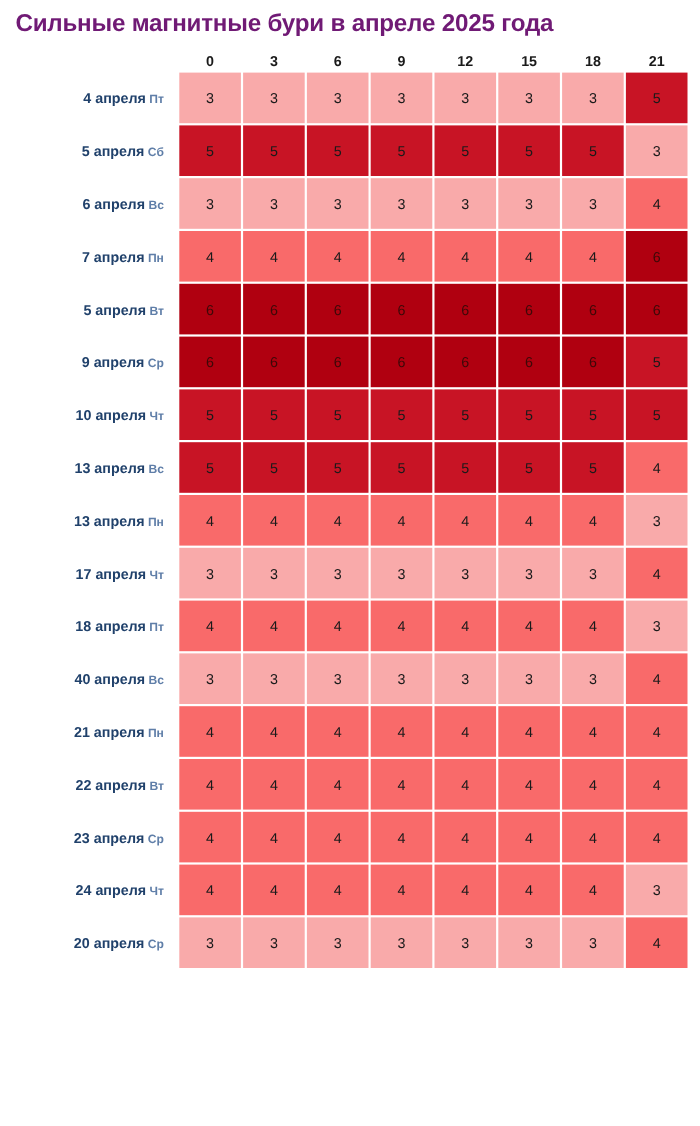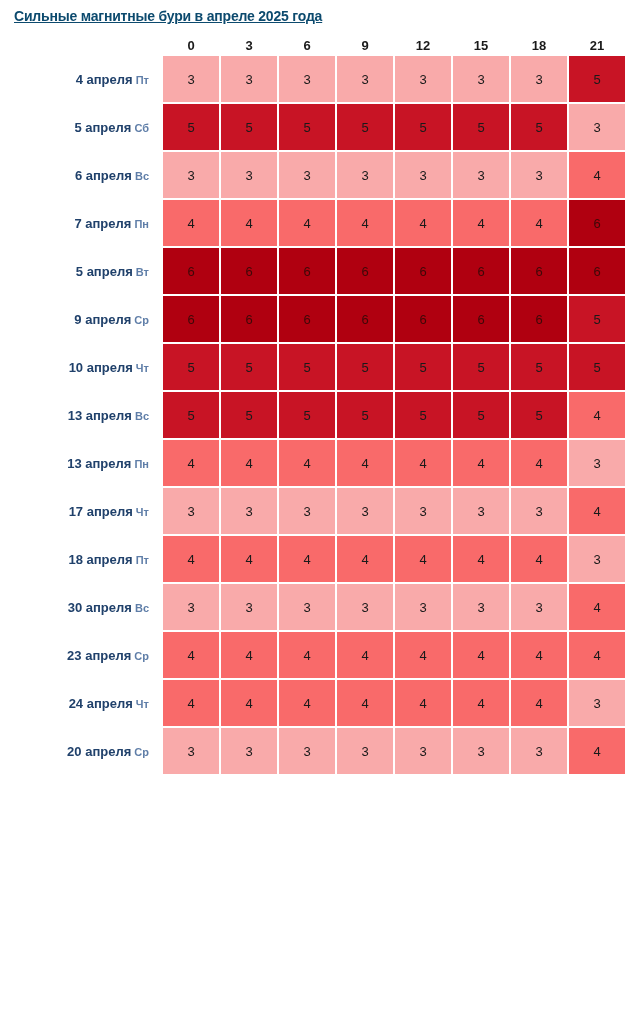--- a/index.html
+++ b/index.html
@@ -13,26 +13,25 @@
     font-family: "Liberation Sans", sans-serif;
     overflow: hidden;
   }
   .wrap {
     width: 636px;
     height: 1024px;
     position: relative;
     box-sizing: border-box;
   }
   .title {
-    font-size: 14px;
-    font-weight: bold;
-    color: #0c4a6e;
+    font-size: 22px;
+    font-weight: bold;
+    color: #701a75;
     padding: 8px 0 0 14px;
     letter-spacing: -0.2px;
-    text-decoration: underline;
   }
   table.heatmap {
     border-collapse: separate;
     border-spacing: 2px 2px;
     margin-left: 8px;
     margin-top: 10px;
   }
   table.heatmap th.colhead {
     width: 56px;
     height: 18px;
@@ -209,28 +208,50 @@
           <td class="cell" style="background: rgb(249, 106, 106);">4</td>
           <td class="cell" style="background: rgb(249, 106, 106);">4</td>
           <td class="cell" style="background: rgb(249, 106, 106);">4</td>
           <td class="cell" style="background: rgb(249, 106, 106);">4</td>
           <td class="cell" style="background: rgb(249, 106, 106);">4</td>
           <td class="cell" style="background: rgb(249, 106, 106);">4</td>
           <td class="cell" style="background: rgb(249, 106, 106);">4</td>
           <td class="cell" style="background: rgb(249, 170, 170);">3</td>
         </tr>
         <tr>
-          <td class="rowlabel"><span>30 апреля</span><span class="wd"> Вс</span></td>
-          <td class="cell" style="background: rgb(249, 170, 170);">3</td>
-          <td class="cell" style="background: rgb(249, 170, 170);">3</td>
-          <td class="cell" style="background: rgb(249, 170, 170);">3</td>
-          <td class="cell" style="background: rgb(249, 170, 170);">3</td>
-          <td class="cell" style="background: rgb(249, 170, 170);">3</td>
-          <td class="cell" style="background: rgb(249, 170, 170);">3</td>
-          <td class="cell" style="background: rgb(249, 170, 170);">3</td>
+          <td class="rowlabel"><span>40 апреля</span><span class="wd"> Вс</span></td>
+          <td class="cell" style="background: rgb(249, 170, 170);">3</td>
+          <td class="cell" style="background: rgb(249, 170, 170);">3</td>
+          <td class="cell" style="background: rgb(249, 170, 170);">3</td>
+          <td class="cell" style="background: rgb(249, 170, 170);">3</td>
+          <td class="cell" style="background: rgb(249, 170, 170);">3</td>
+          <td class="cell" style="background: rgb(249, 170, 170);">3</td>
+          <td class="cell" style="background: rgb(249, 170, 170);">3</td>
+          <td class="cell" style="background: rgb(249, 106, 106);">4</td>
+        </tr>
+        <tr>
+          <td class="rowlabel"><span>21 апреля</span><span class="wd"> Пн</span></td>
+          <td class="cell" style="background: rgb(249, 106, 106);">4</td>
+          <td class="cell" style="background: rgb(249, 106, 106);">4</td>
+          <td class="cell" style="background: rgb(249, 106, 106);">4</td>
+          <td class="cell" style="background: rgb(249, 106, 106);">4</td>
+          <td class="cell" style="background: rgb(249, 106, 106);">4</td>
+          <td class="cell" style="background: rgb(249, 106, 106);">4</td>
+          <td class="cell" style="background: rgb(249, 106, 106);">4</td>
+          <td class="cell" style="background: rgb(249, 106, 106);">4</td>
+        </tr>
+        <tr>
+          <td class="rowlabel"><span>22 апреля</span><span class="wd"> Вт</span></td>
+          <td class="cell" style="background: rgb(249, 106, 106);">4</td>
+          <td class="cell" style="background: rgb(249, 106, 106);">4</td>
+          <td class="cell" style="background: rgb(249, 106, 106);">4</td>
+          <td class="cell" style="background: rgb(249, 106, 106);">4</td>
+          <td class="cell" style="background: rgb(249, 106, 106);">4</td>
+          <td class="cell" style="background: rgb(249, 106, 106);">4</td>
+          <td class="cell" style="background: rgb(249, 106, 106);">4</td>
           <td class="cell" style="background: rgb(249, 106, 106);">4</td>
         </tr>
         <tr>
           <td class="rowlabel"><span>23 апреля</span><span class="wd"> Ср</span></td>
           <td class="cell" style="background: rgb(249, 106, 106);">4</td>
           <td class="cell" style="background: rgb(249, 106, 106);">4</td>
           <td class="cell" style="background: rgb(249, 106, 106);">4</td>
           <td class="cell" style="background: rgb(249, 106, 106);">4</td>
           <td class="cell" style="background: rgb(249, 106, 106);">4</td>
           <td class="cell" style="background: rgb(249, 106, 106);">4</td>

